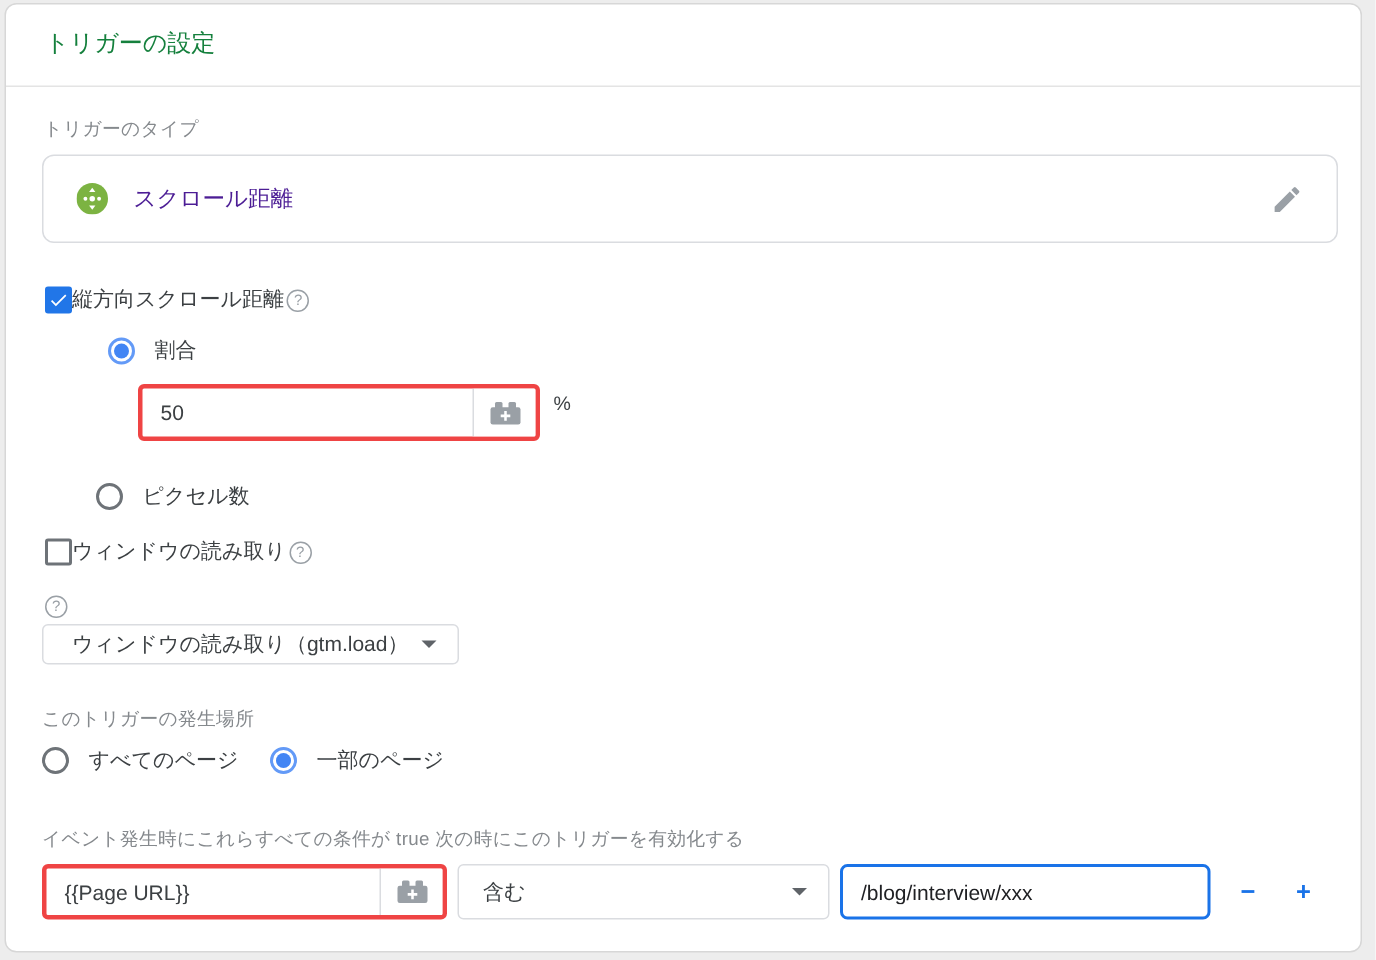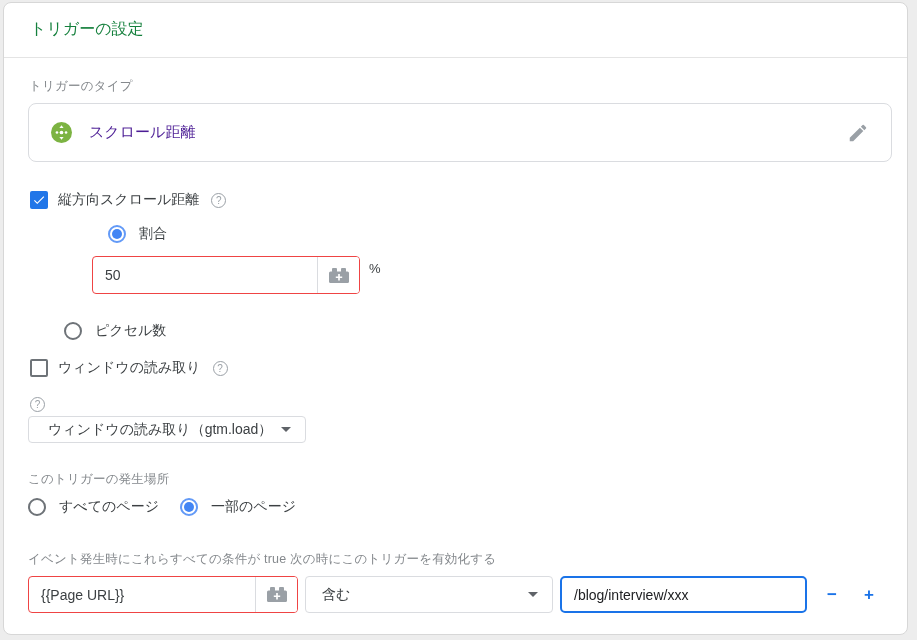--- a/index.html
+++ b/index.html
@@ -26,52 +26,52 @@
 
   .type-card {
     left:28px; top:103px; width:864px; height:59px;
     border:1px solid #dadce0; border-radius:8px; background:#fff;
     display:flex; align-items:center;
   }
   .type-icon { margin-left:22px; width:21px; height:21px; flex:0 0 auto; }
   .type-name { margin-left:17px; font-size:15px; color:#4c1d95; }
   .type-edit { position:absolute; right:22px; top:50%; transform:translateY(-50%); width:22px; height:22px; cursor:pointer; }
 
-  .check-row { display:flex; align-items:center; gap:10px; height:20px; }
+  .check-row { display:flex; align-items:center; height:20px; }
   .row-vscroll { left:30px; top:190px; }
   .row-hscroll { left:30px; top:358px; }
   .checkbox {
     width:18px; height:18px; border-radius:2px; flex:0 0 auto;
   }
   .checkbox.checked { background:#2176e8; display:flex; align-items:center; justify-content:center; }
   .checkbox.unchecked { background:#fff; border:2px solid #6e7378; }
   .check-label { font-size:14px; color:#3c4043; }
 
   .help {
     width:15px; height:15px; border-radius:50%; border:1.4px solid #9aa0a6;
     color:#9aa0a6; font-size:10px; line-height:13px; text-align:center;
     flex:0 0 auto; margin-left:2px;
   }
 
   .radio-row { display:flex; align-items:center; gap:13px; height:20px; }
-  .row-ratio { left:72px; top:224px;margin-left:36px; }
+  .row-ratio { left:72px; top:224px; }
   .row-pixel { left:64px; top:321px; }
   .row-allpages  { left:28px; top:497px; }
   .row-somepages { left:180px; top:497px; }
   .radio { width:18px; height:18px; border-radius:50%; flex:0 0 auto; position:relative; }
   .radio.off { border:2px solid #6e7378; background:#fff; }
   .radio.on  { border:2px solid #639af7; background:#fff; }
   .radio.on::after {
     content:""; position:absolute; left:50%; top:50%; transform:translate(-50%,-50%);
     width:10px; height:10px; border-radius:50%; background:#4285f4;
   }
   .radio-label { font-size:14px; color:#3c4043; }
 
   .field-box {
-    border:1px solid #ef4444; border-radius:4px; background:#fff;
+    border:3px solid #ef4444; border-radius:4px; background:#fff;
     display:flex; align-items:stretch; overflow:hidden;
   }
   .percent-field { left:92px; top:256px; width:268px; height:38px; }
   .field-input {
     flex:1; border:none; outline:none; padding:0 12px;
     font-size:14px; color:#3c4043; font-family:inherit; min-width:0; background:transparent;
   }
   .field-divider { width:1px; background:#dadce0; }
   .brick-btn {
     width:41px; display:flex; align-items:center; justify-content:center;

